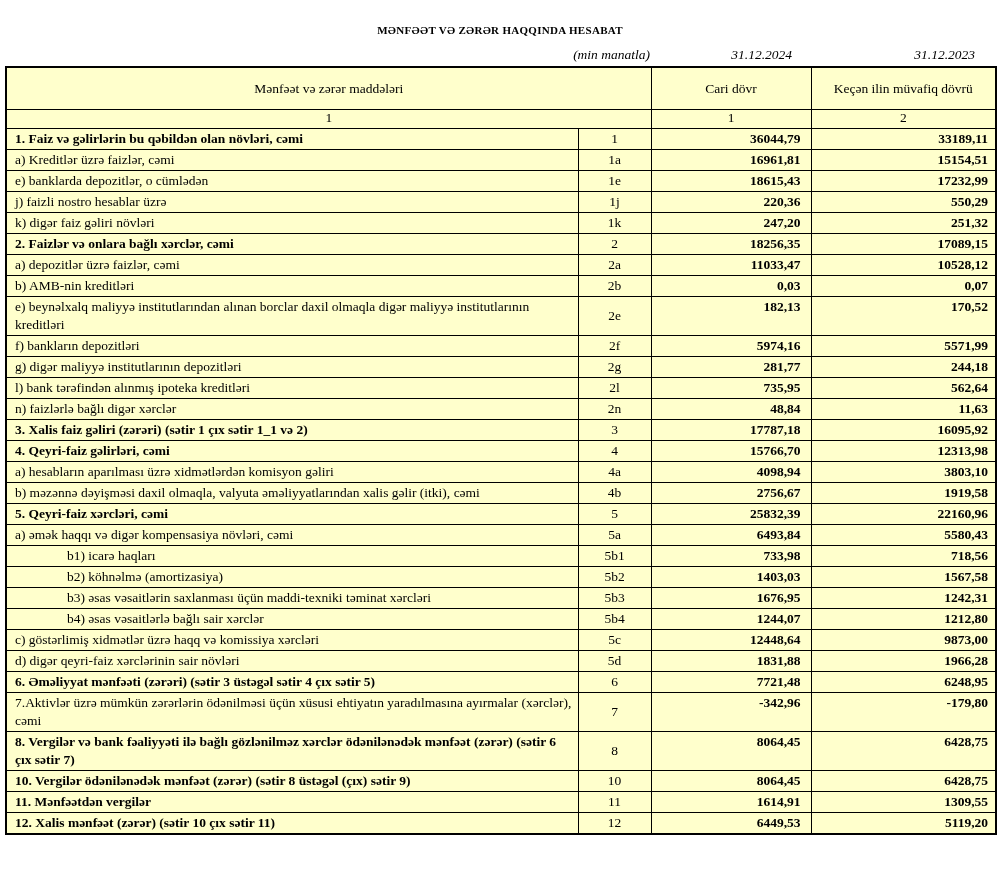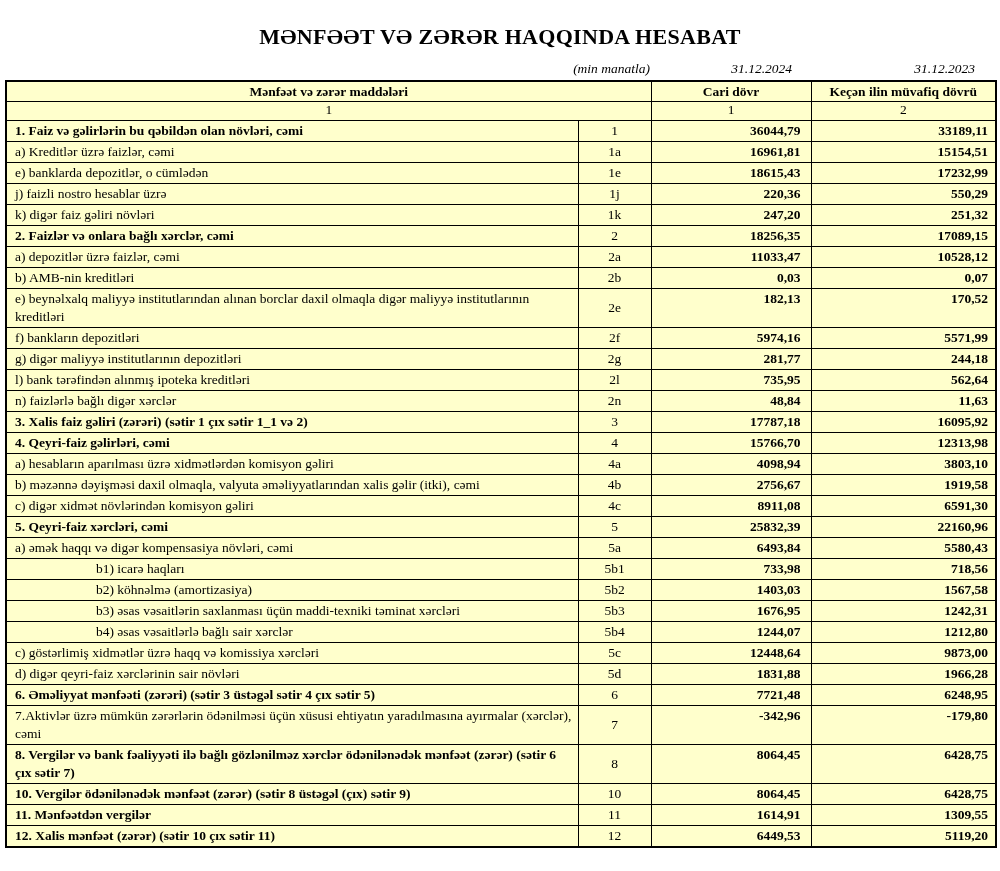--- a/index.html
+++ b/index.html
@@ -7,21 +7,21 @@
     width: 1000px;
     background: #ffffff;
     font-family: "Liberation Serif", serif;
     color: #000;
   }
   body { height: 871px; overflow: hidden; }
 
   .title {
     text-align: center;
     font-weight: bold;
-    font-size: 22px;
+    font-size: 11px;
     padding-top: 24px;
     letter-spacing: 0.3px;
   }
 
   .subheader {
     position: relative;
     height: 26px;
     margin: 4px 5px 0 5px;
     font-style: italic;
     font-size: 13.5px;
@@ -36,31 +36,31 @@
     margin: 0 5px;
     border-collapse: collapse;
     table-layout: fixed;
     background: var(--table-bg, #FFFFCC);
     border: 2px solid #000;
     font-size: 13.5px;
   }
   table.pl th, table.pl td { border: 1px solid #000; }
 
   thead th {
-    font-weight: bold;
+    font-weight: normal;
     text-align: center;
-    padding: 1px 2px;
+    padding: 12px 2px;
     line-height: 17px;
   }
   thead tr.num-row th { font-weight: normal; padding: 0 2px 3px 2px; line-height: 15px; }
 
   tbody td { line-height: 18px; padding-top: 1px; padding-bottom: 1px; }
   td.label { padding-left: 8px; padding-right: 4px; vertical-align: middle; }
   td.label.indent-1 { }
-  td.label.indent-2 { padding-left: 89px; }
+  td.label.indent-2 { padding-left: 60px; }
   td.code { text-align: center; vertical-align: middle; }
   td.val  { text-align: right; font-weight: bold; vertical-align: top; }
   td.val.cur  { padding-right: 10px; }
   td.val.prev { padding-right: 7px; }
   tr.bold td.label { font-weight: bold; }
   .it { }
 </style>
 </head>
 <body>
 
@@ -189,26 +189,20 @@
           <td class="code">4a</td>
           <td class="val cur">4098,94</td>
           <td class="val prev">3803,10</td>
         </tr>
         <tr>
           <td class="label indent-1"><span>b) məzənnə dəyişməsi daxil olmaqla, valyuta əməliyyatlarından xalis gəlir (itki), </span><span class="it">cəmi</span></td>
           <td class="code">4b</td>
           <td class="val cur">2756,67</td>
           <td class="val prev">1919,58</td>
         </tr>
-        <tr>
-          <td class="label indent-1"><span>c) digər xidmət növlərindən komisyon gəliri</span></td>
-          <td class="code">4c</td>
-          <td class="val cur">8911,08</td>
-          <td class="val prev">6591,30</td>
-        </tr>
         <tr class="bold">
           <td class="label indent-0"><span>5. Qeyri-faiz xərcləri, </span><span class="it">cəmi</span></td>
           <td class="code">5</td>
           <td class="val cur">25832,39</td>
           <td class="val prev">22160,96</td>
         </tr>
         <tr>
           <td class="label indent-1"><span>a) əmək haqqı və digər kompensasiya növləri, </span><span class="it">cəmi</span></td>
           <td class="code">5a</td>
           <td class="val cur">6493,84</td>

